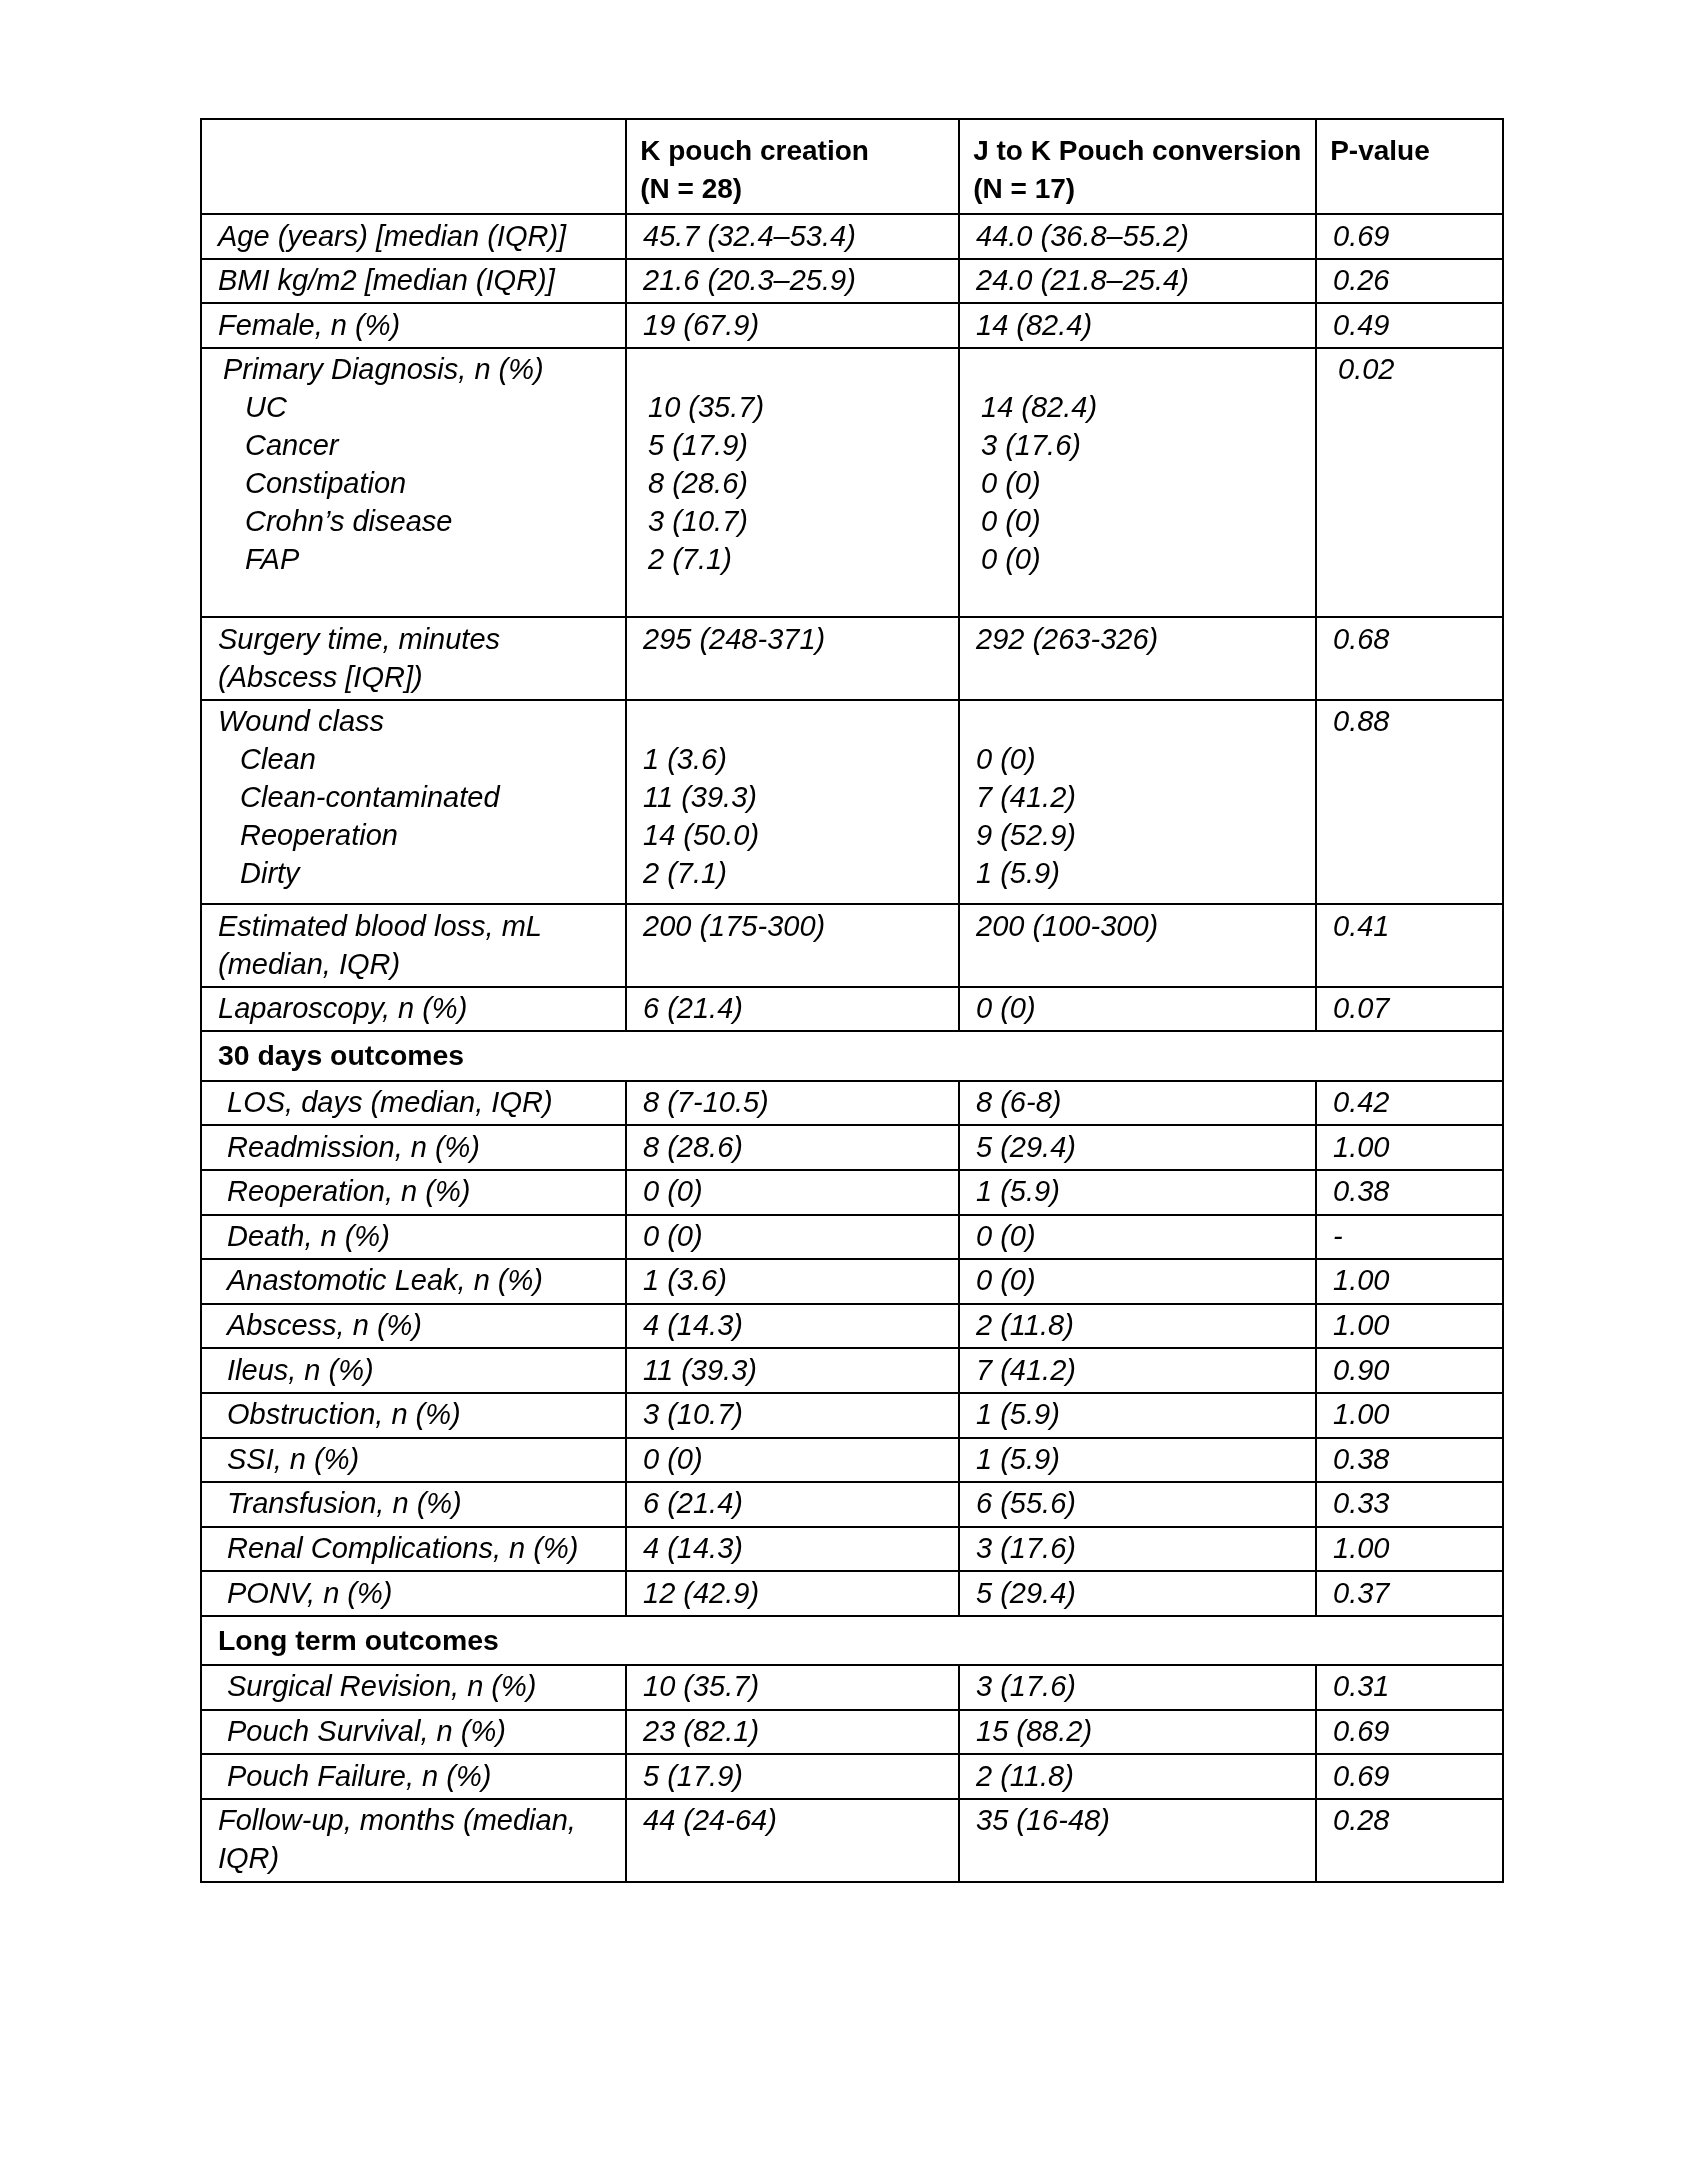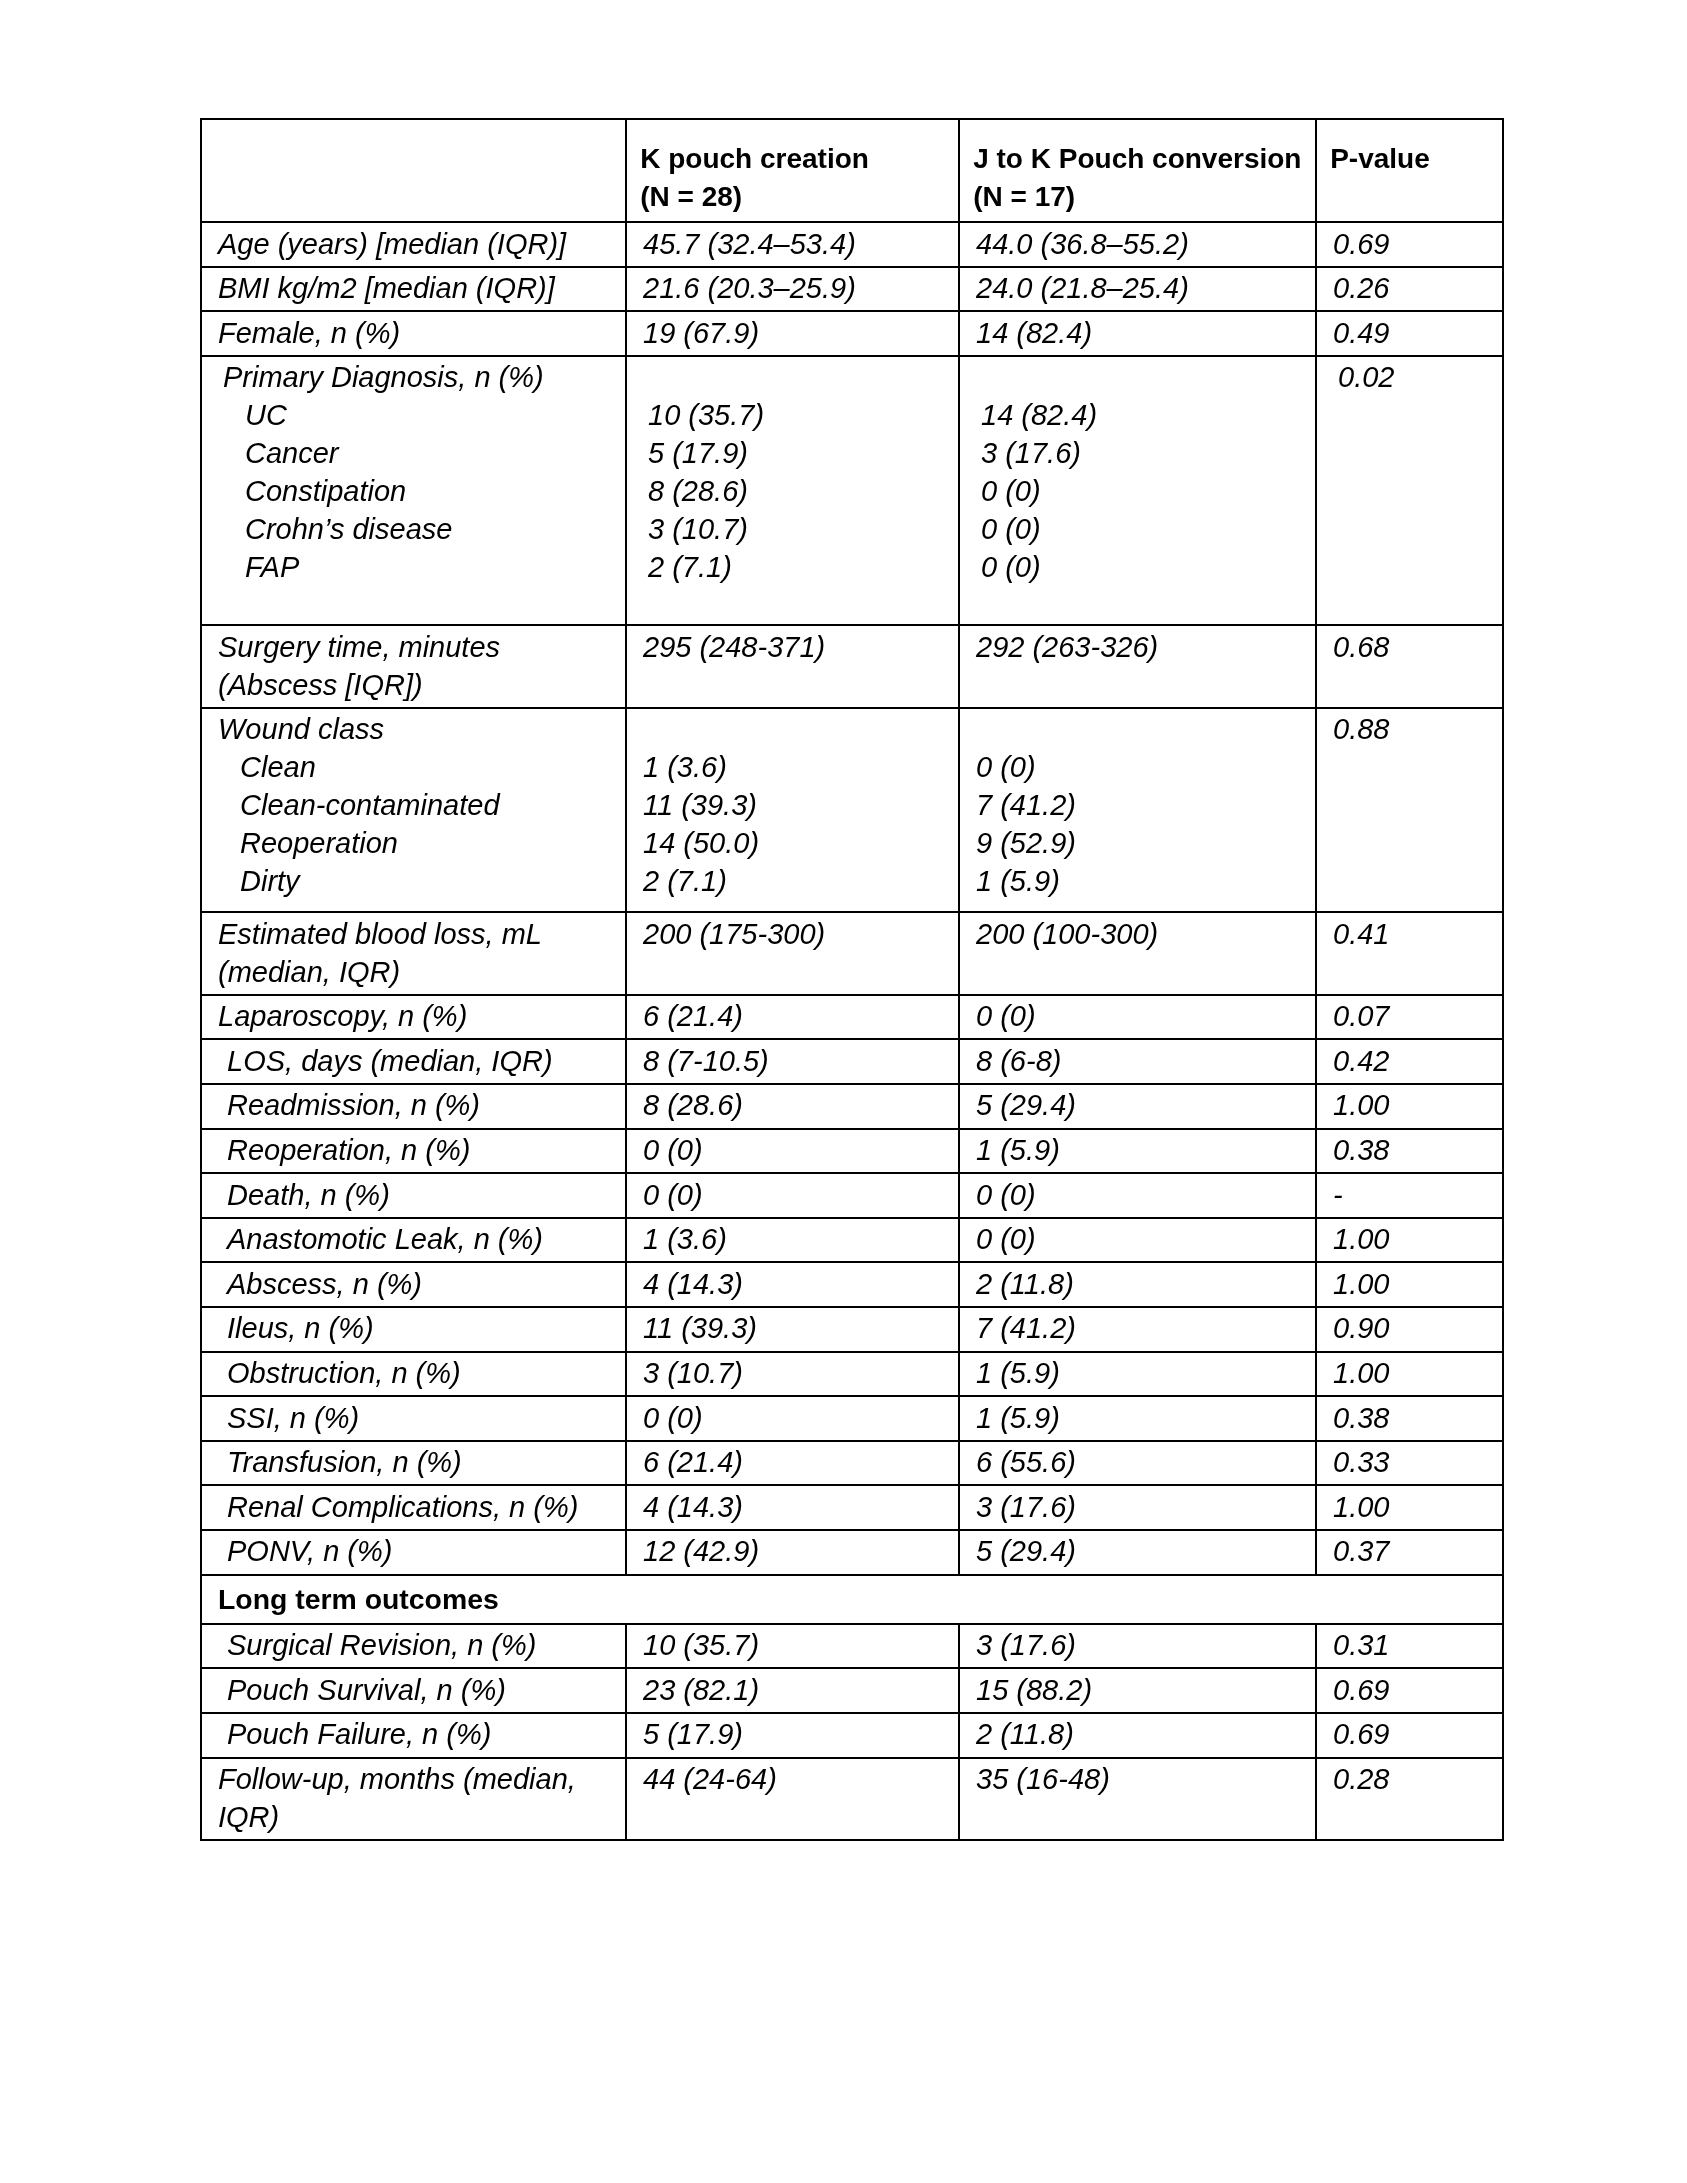--- a/index.html
+++ b/index.html
@@ -27,21 +27,21 @@
     padding: 1.3px 5.3px 3.3px 16px;
     font-style: italic;
     font-size: 29px;
     line-height: 38px;
     overflow: hidden;
   }
   .tbl td.hdr {
     font-style: normal;
     font-weight: bold;
     font-size: 28px;
-    padding-top: 20px;
+    padding-top: 12px;
     padding-bottom: 5.3px;
     padding-left: 13.2px;
   }
   .tbl td.section {
     font-style: normal;
     font-weight: bold;
     font-size: 28.4px;
     padding-top: 4px;
     padding-bottom: 5.3px;
   }
@@ -166,20 +166,23 @@
       <td>0.41</td>
     </tr>
 
     <tr>
       <td>Laparoscopy, n (%)</td>
       <td>6 (21.4)</td>
       <td>0 (0)</td>
       <td>0.07</td>
     </tr>
 
+    <tr>
+      <td class="section" colspan="4">30 days outcomes</td>
+    </tr>
 
     <tr>
       <td class="ind1">LOS, days (median, IQR)</td>
       <td>8 (7-10.5)</td>
       <td>8 (6-8)</td>
       <td>0.42</td>
     </tr>
     <tr>
       <td class="ind1">Readmission, n (%)</td>
       <td>8 (28.6)</td>

